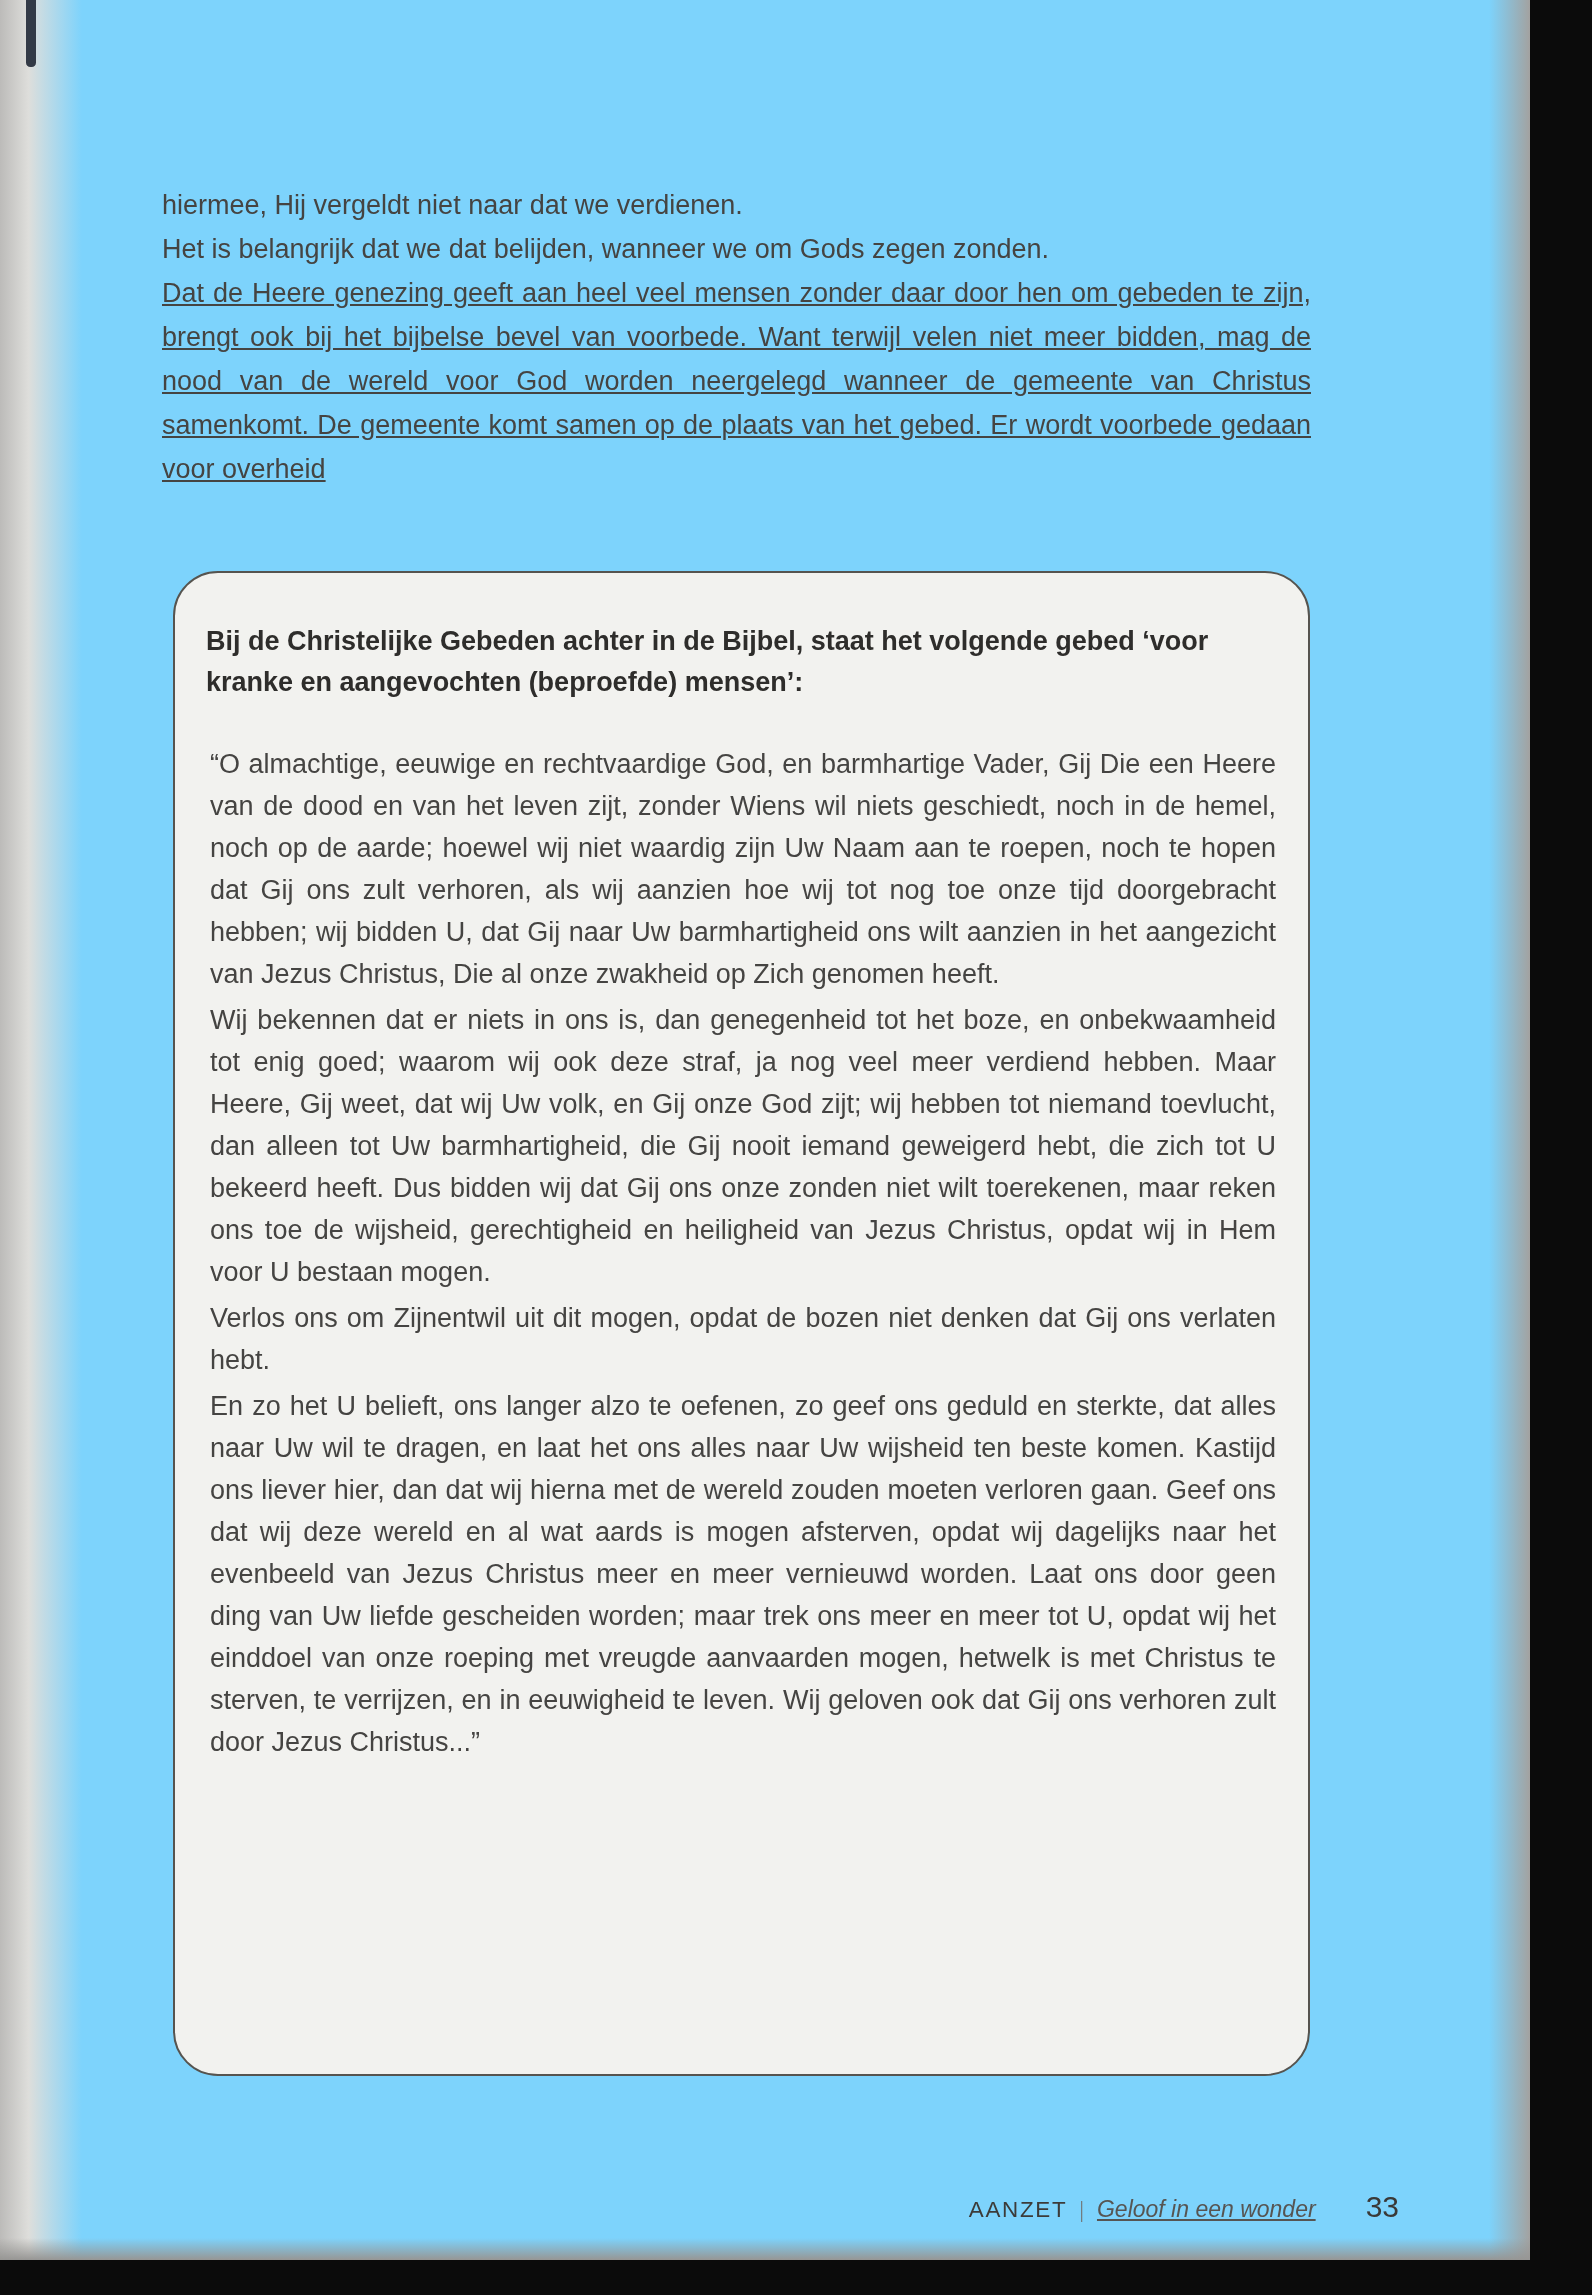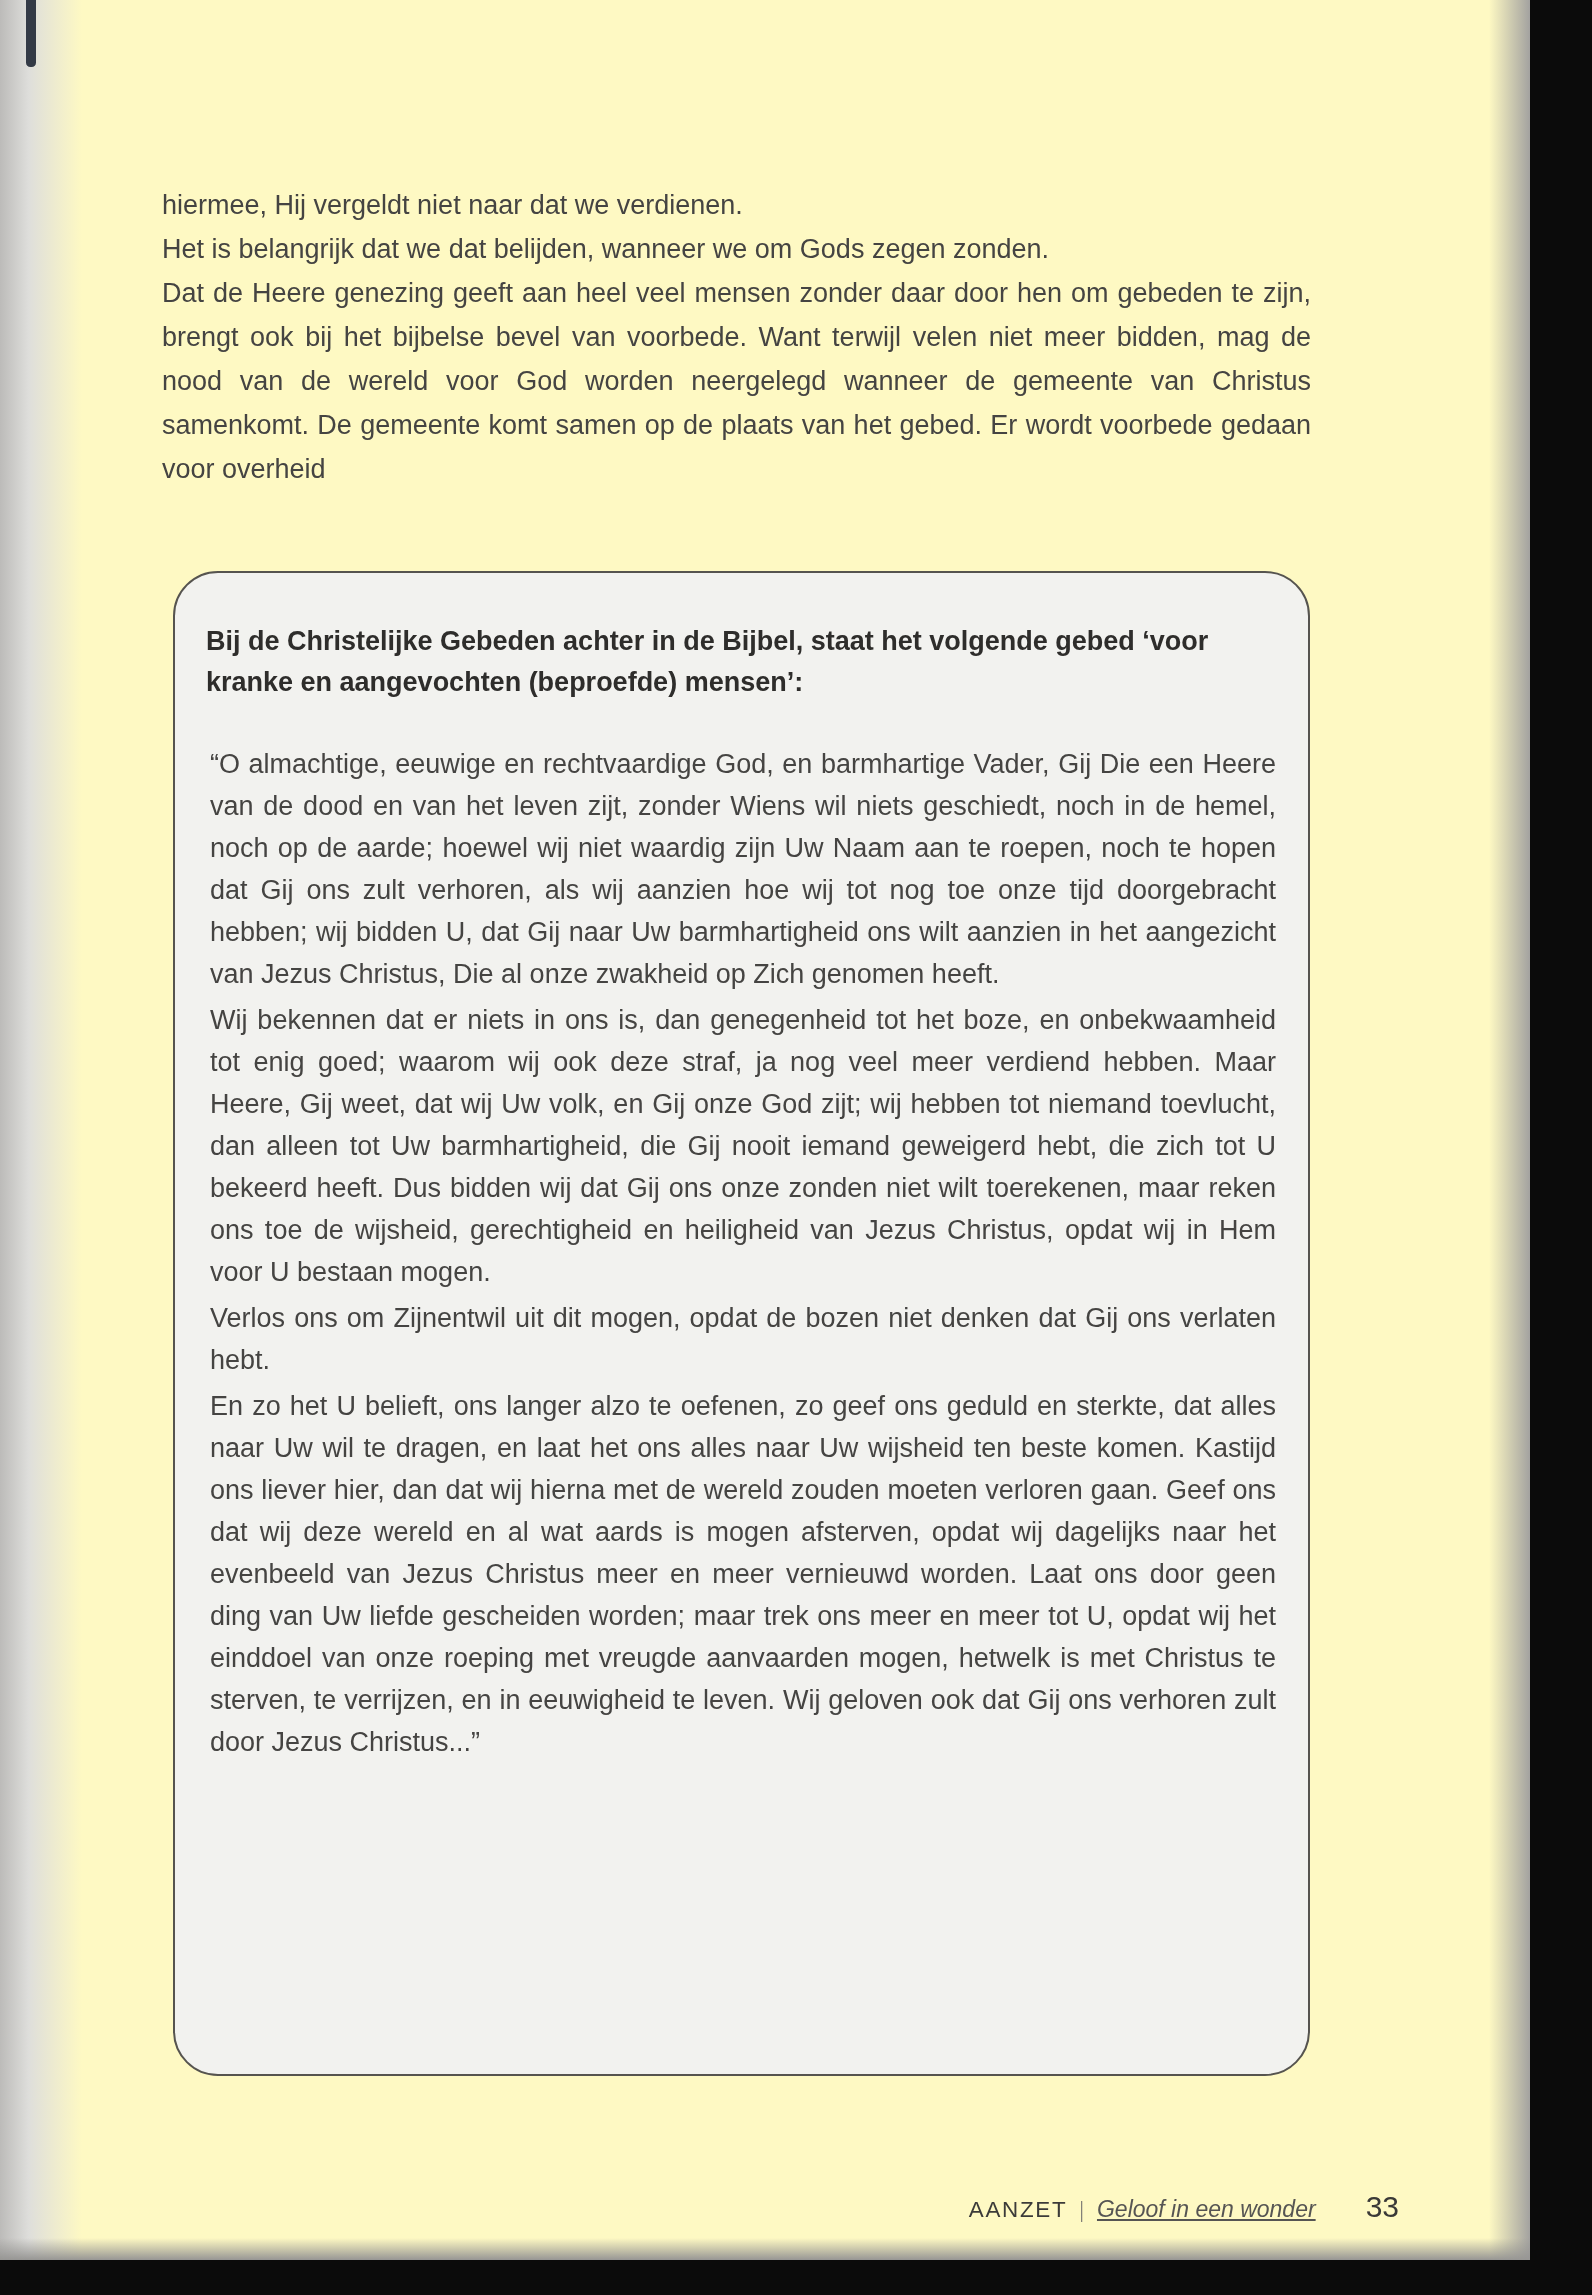--- a/index.html
+++ b/index.html
@@ -1,20 +1,20 @@
 <!DOCTYPE html>
 <html style="font-size:14px"><head>
 <meta charset="utf-8">
 <style>
   html, body { margin: 0; padding: 0; background: #0b0b0b; }
   .canvas {
     position: relative;
     width: 1592px;
     height: 2295px;
-    background: #fef9c3;
+    background: #7dd3fc;
     overflow: hidden;
     font-family: "Liberation Sans", sans-serif;
   }
   
   .edge-left {
     position: absolute; left: 0; top: 0; width: 82px; height: 100%;
     background: linear-gradient(90deg, #bcbbb9 0%, #dededb 35%, rgba(246,246,243,0) 100%);
     z-index: 3;
   }
   .spine-mark {
@@ -39,21 +39,21 @@
     position: absolute; left: 0; bottom: 0; width: 100%; height: 35px;
     background: #0b0b0b; z-index: 4;
   }
 
   
   .intro {
     position: absolute; left: 162px; top: 183px; width: 1149px;
     color: #454442;
   }
   .intro p { margin: 0; font-size: 27px; line-height: 44px; }
-  .intro .para { text-align: justify; }
+  .intro .para { text-align: justify; text-decoration: underline; }
 
   .prayer-box {
     position: absolute; left: 173px; top: 571px; width: 1137px; height: 1505px;
     box-sizing: border-box;
     border: 2.6px solid #56544f;
     border-radius: 45px;
     background: #f2f2ef;
     padding: 48px 28px 0 31px;
     overflow: hidden;
   }

